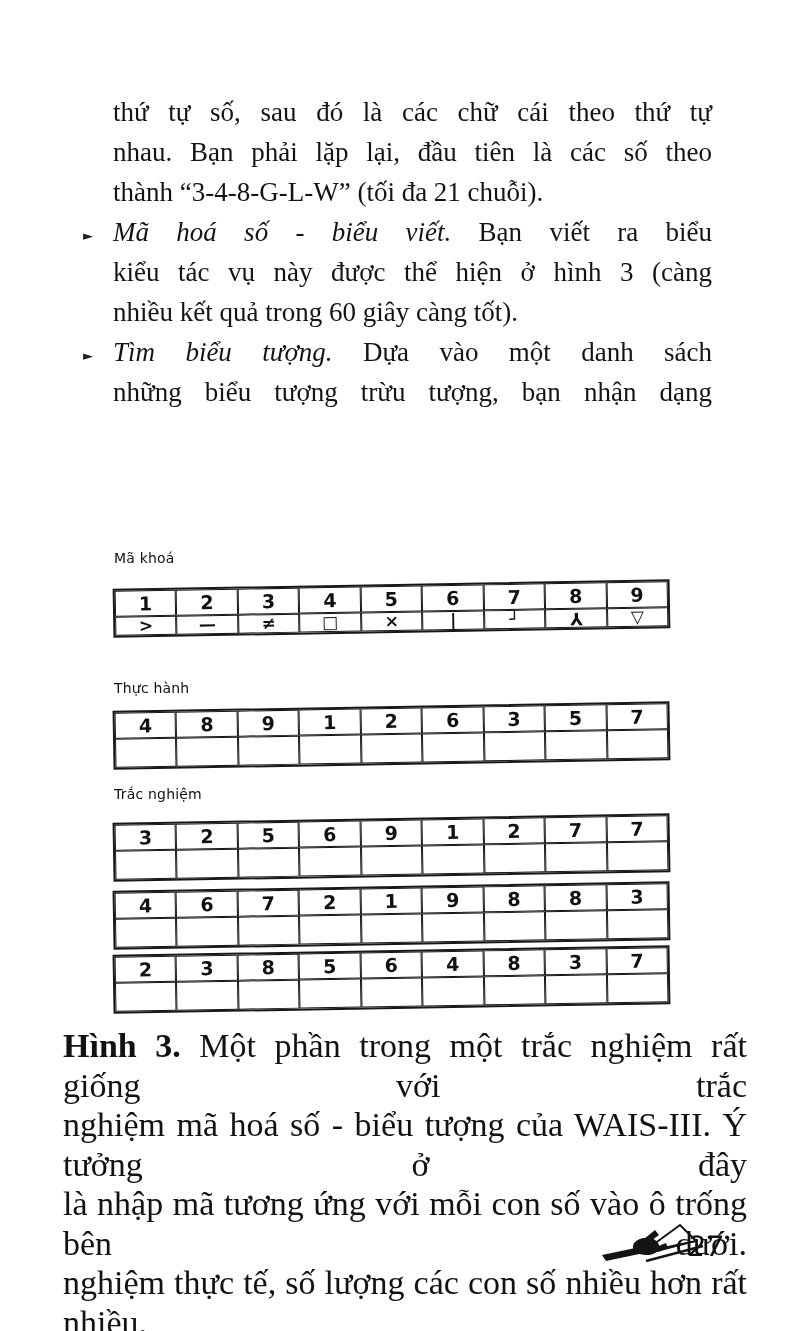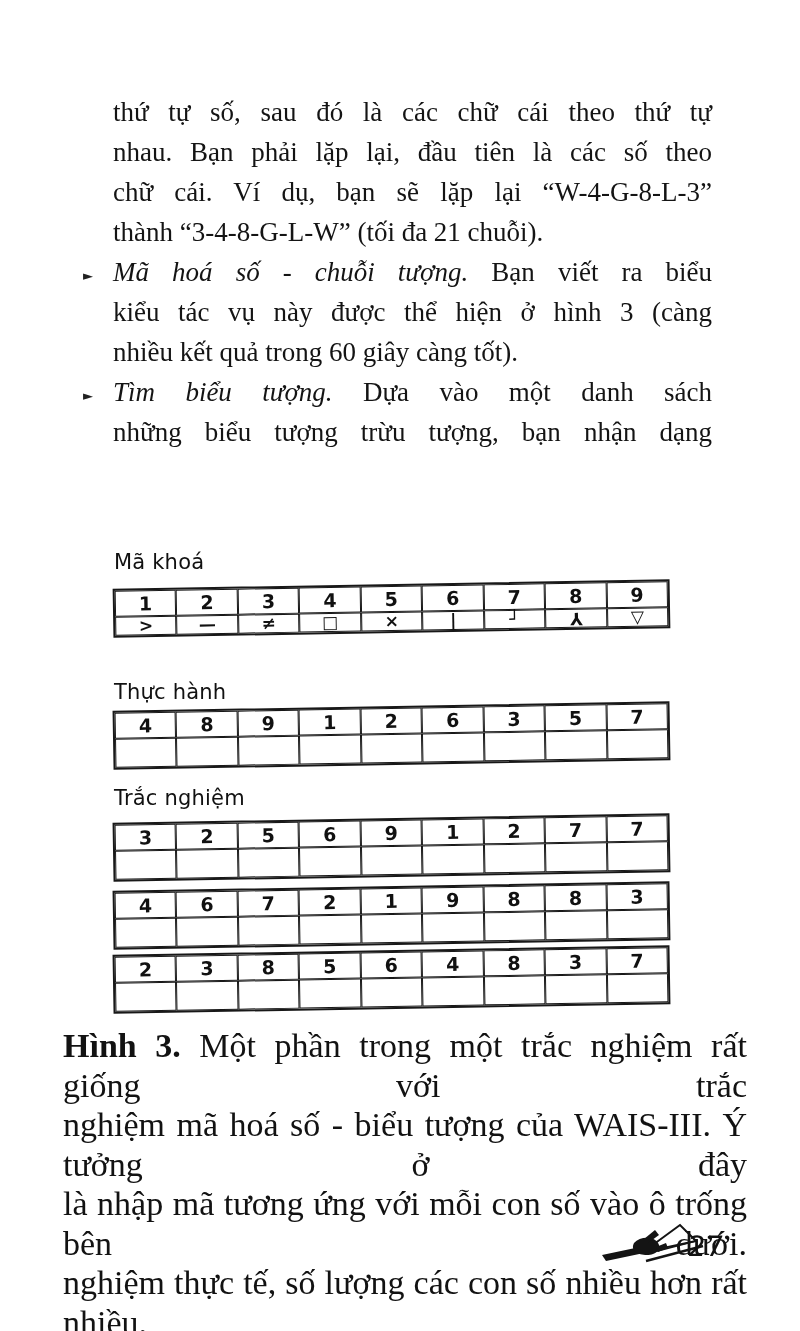--- a/index.html
+++ b/index.html
@@ -19,21 +19,21 @@
   .bullet{position:relative;}
   .marker{
     position:absolute;left:-30px;top:4px;font-size:13px;color:#222;
     font-family:"DejaVu Sans",sans-serif;
   }
   
   .figure{
     position:absolute;left:113px;top:548px;width:560px;height:470px;
     font-family:"DejaVu Sans","Liberation Sans",sans-serif;color:#111;
   }
-  .flabel{position:absolute;left:1px;font-size:21px;letter-spacing:.2px;}
+  .flabel{position:absolute;left:1px;font-size:14px;letter-spacing:.2px;}
   .gtable{
     position:absolute;left:0;width:557px;background:#fff;
     border:2.5px solid #181818;transform:rotate(-1deg);
     transform-origin:50% 50%;
     box-sizing:border-box;
   }
   .row{display:grid;grid-template-columns:repeat(9,1fr);}
   .row.nums{height:26px;}
   .row.blank{height:29px;}
   .cell{
@@ -65,29 +65,28 @@
 </style>
 </head>
 <body>
 
 <div class="textflow">
 
   <div class="para">
     <div class="lines last-left">
         <div class="tline"><span>thứ tự số, sau đó là các chữ cái theo thứ tự</span></div>
         <div class="tline"><span>nhau. Bạn phải lặp lại, đầu tiên là các số theo</span></div>
-        <div class="tline"><span>chữ cái. Ví dụ, bạn sẽ lặp lại “W-4-G-8-L-3”</span></div>
         <div class="tline"><span>thành “3-4-8-G-L-W” (tối đa 21 chuỗi).</span></div>
       </div>
   </div>
 
   <div class="bullet">
     <span class="marker">►</span>
     <div class="tline">
-      <span class="it">Mã hoá số - chuỗi tượng.</span><span> Bạn viết ra biểu</span>
+      <span class="it">Mã hoá số - biểu viết.</span><span> Bạn viết ra biểu</span>
     </div>
     <div class="lines last-left">
         <div class="tline"><span>kiểu tác vụ này được thể hiện ở hình 3 (càng</span></div>
         <div class="tline"><span>nhiều kết quả trong 60 giây càng tốt).</span></div>
       </div>
   </div>
 
   <div class="bullet">
     <span class="marker">►</span>
     <div class="tline">

